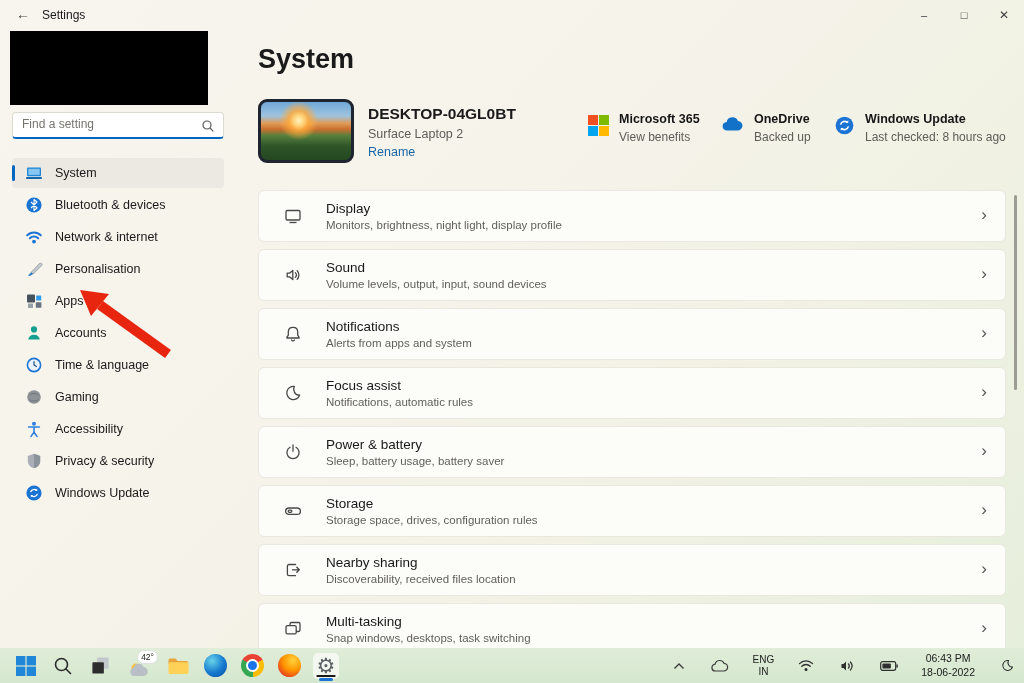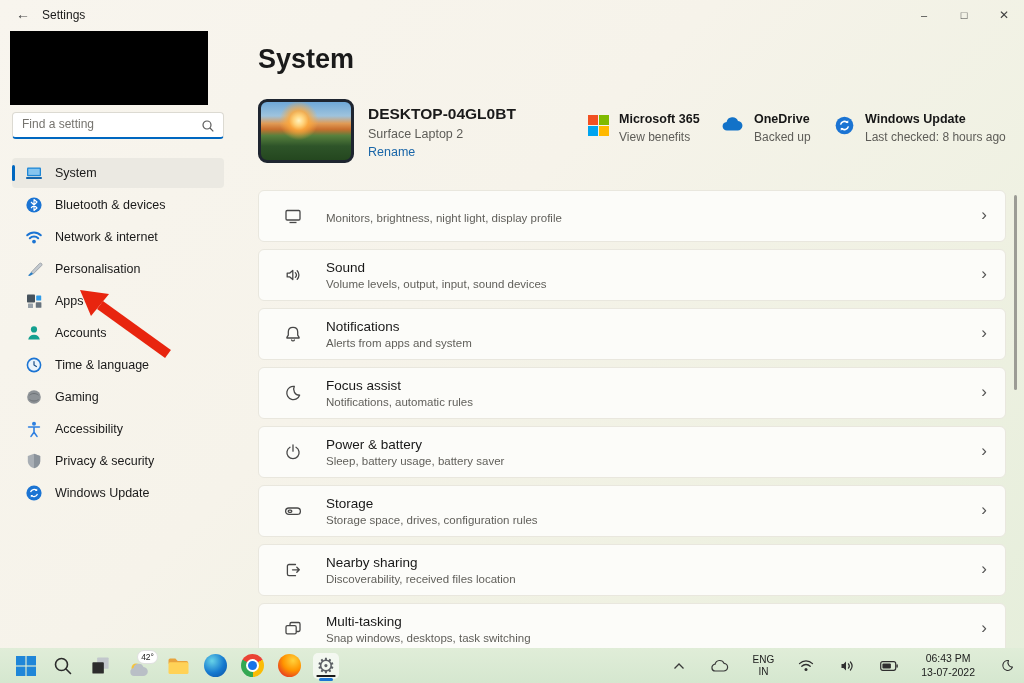--- a/index.html
+++ b/index.html
@@ -279,20 +279,21 @@
 
   <div class="rows">
     <div class="row">
       <span class="ric">
         <svg width="20" height="20" viewBox="0 0 20 20" fill="none" stroke="#474747" stroke-width="1.3">
             <rect x="3" y="4.5" width="14" height="9.5" rx="1.2"></rect>
             <path d="M6.5 16.5h7"></path>
           </svg>
       </span>
       <span class="rtxt">
+          <div class="r-title">Display</div>
           <div class="r-sub">Monitors, brightness, night light, display profile</div>
         </span>
       <span class="chev">›</span>
     </div>
     <div class="row">
       <span class="ric">
         <svg width="20" height="20" viewBox="0 0 20 20" fill="none" stroke="#474747" stroke-width="1.3" stroke-linejoin="round">
             <path d="M9.8 5.4L6.8 8.1H4.2v3.8h2.6l3 2.7z"></path>
             <path d="M12.3 7.6a3.4 3.4 0 0 1 0 4.8" stroke-linecap="round"></path>
             <path d="M14.2 5.8a6 6 0 0 1 0 8.4" stroke-linecap="round"></path>
@@ -469,21 +470,21 @@
       </span>
       <span class="tb-ic" style="width:21px">
         <svg width="18" height="10" viewBox="0 0 18 10">
             <rect x="0.7" y="0.7" width="15" height="8.6" rx="2" fill="none" stroke="#2f2f2f" stroke-width="1.2"></rect>
             <rect x="2.4" y="2.4" width="8.5" height="5.2" rx="1" fill="#2f2f2f"></rect>
             <rect x="16.4" y="3.2" width="1.4" height="3.6" rx="0.7" fill="#2f2f2f"></rect>
           </svg>
       </span>
       <span class="clock">
         <div>06:43 PM</div>
-        <div>13-07-2022</div>
+        <div>18-06-2022</div>
       </span>
       <span class="tb-ic" style="width:20px">
         <svg width="15" height="15" viewBox="0 0 20 20">
             <path d="M11.3 3.4a6.6 6.6 0 1 0 5.3 8.8 6 6 0 0 1-5.3-8.8z" fill="none" stroke="#2f2f2f" stroke-width="1.5" stroke-linejoin="round"></path>
           </svg>
       </span>
     </div>
   </div>
 
 </div>

